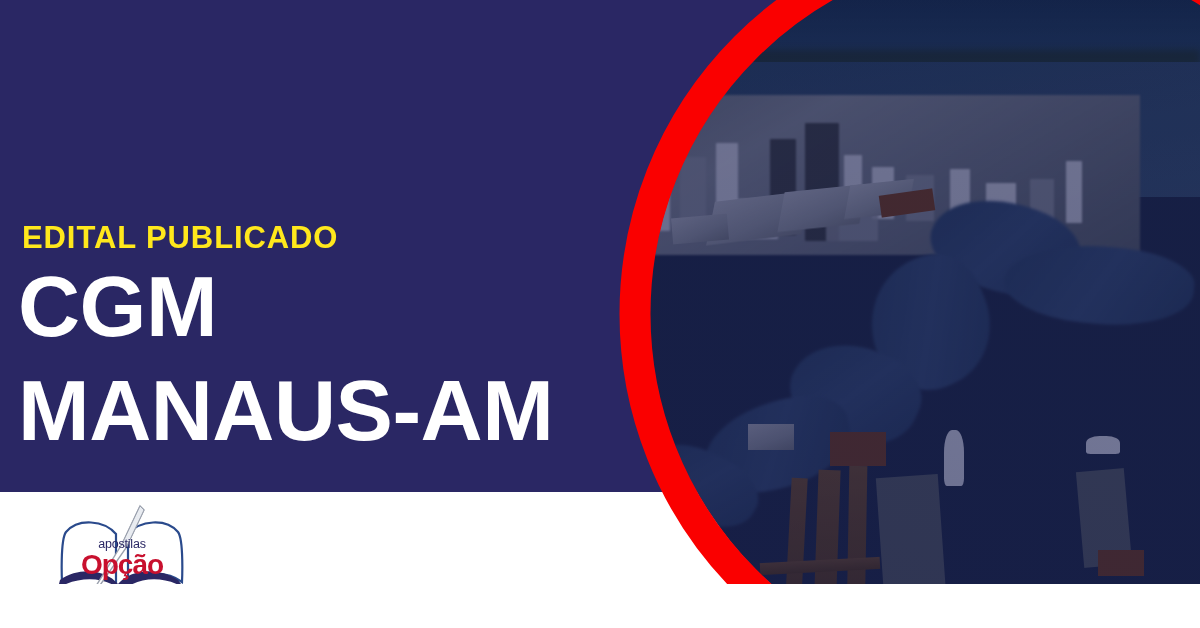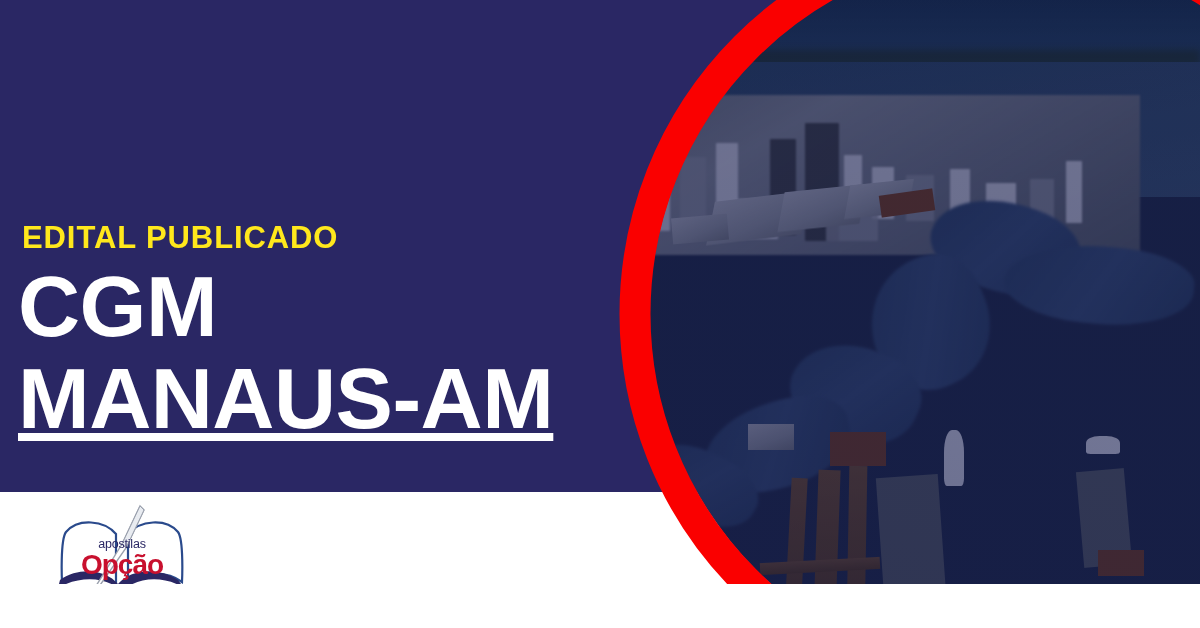--- a/index.html
+++ b/index.html
@@ -156,21 +156,21 @@
   .title-line {
     color:#ffffff;
     font-size:86px;
     font-weight:bold;
     line-height:0.98;
     letter-spacing:-0.5px;
     white-space:nowrap;
     margin-left:-4px;
   }
   .title-1 { margin-top:11px; }
-  .title-2 { margin-top:8px;text-decoration:underline; }
+  .title-2 { margin-top:20px; }
 
   
   .logo {
     position:absolute;
     left:52px; top:500px;
     width:140px; height:100px;
     z-index:5;
   }
 </style>
 </head>

